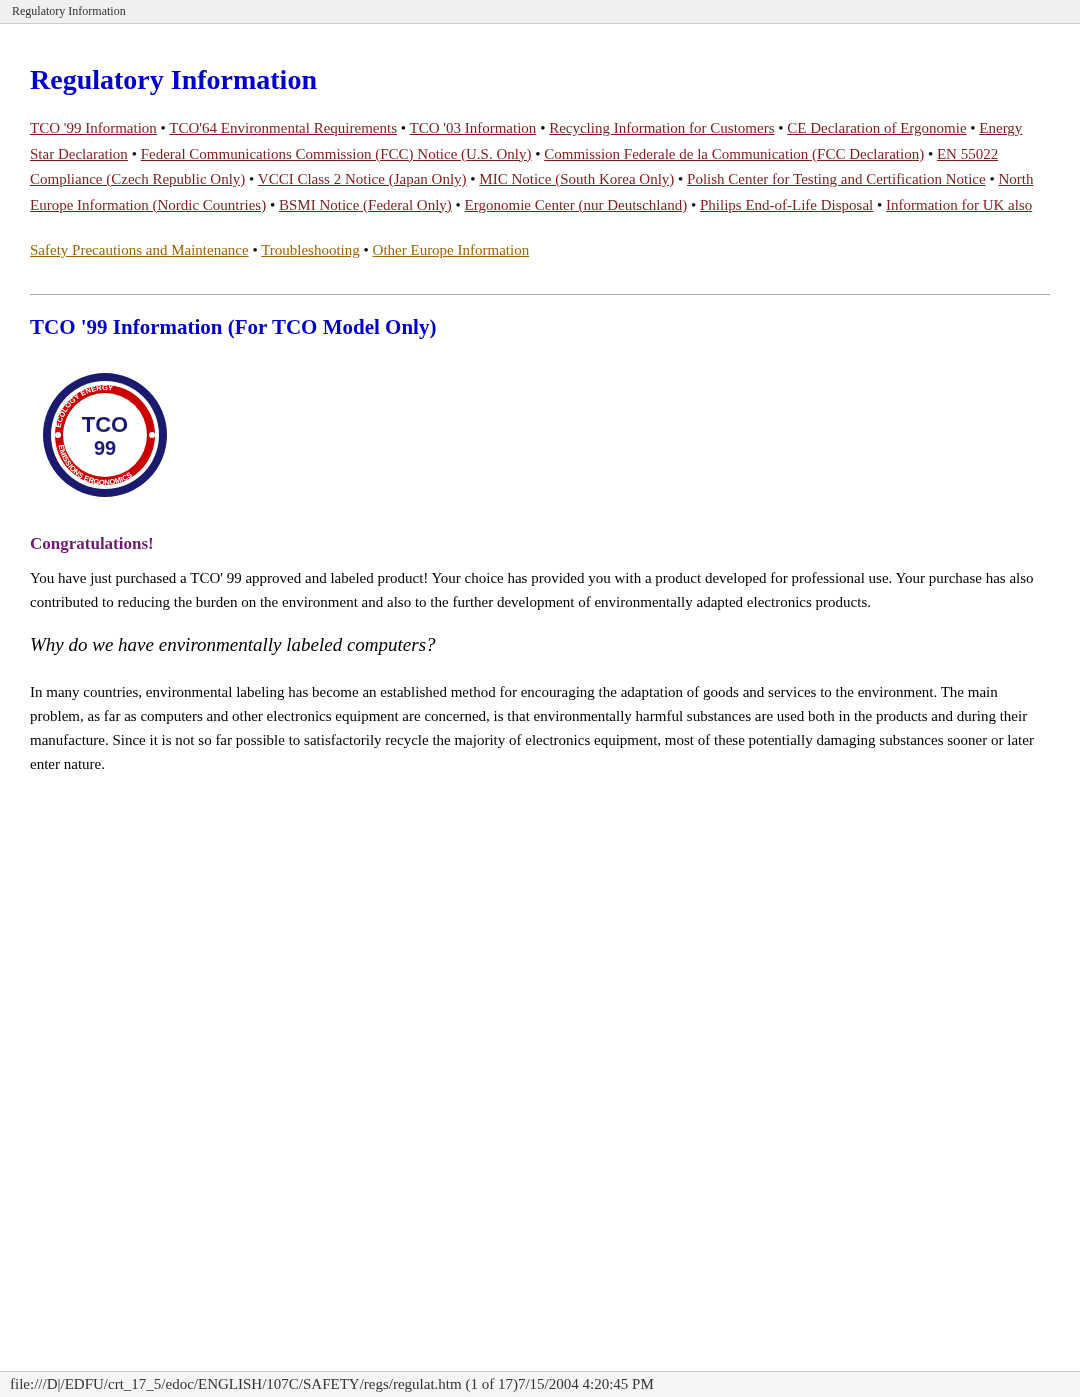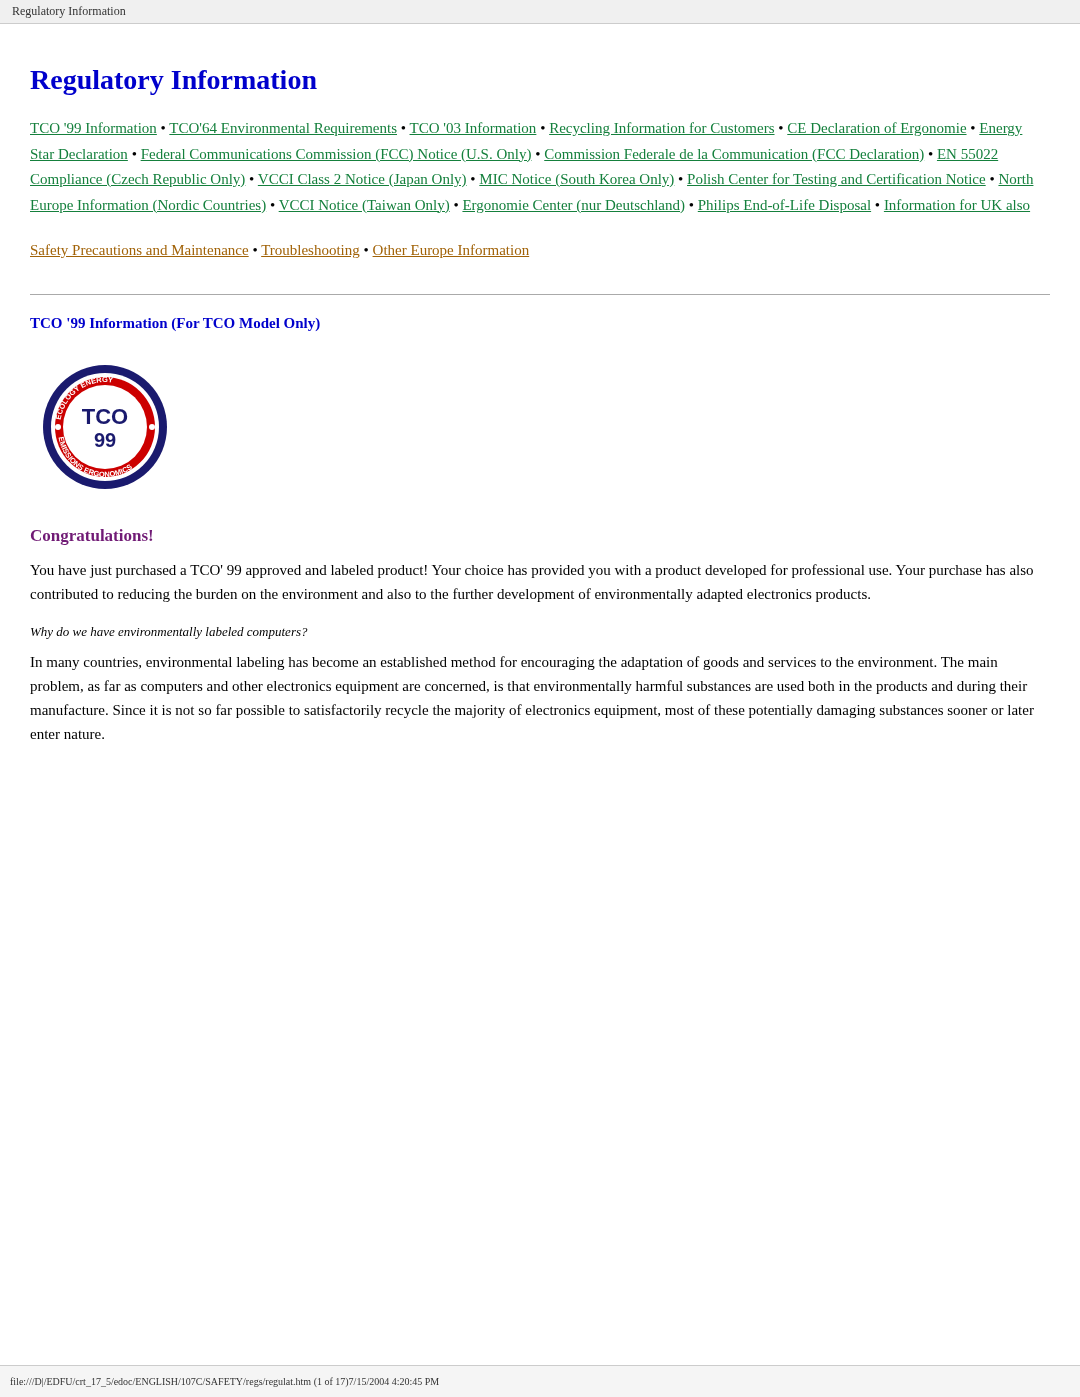--- a/index.html
+++ b/index.html
@@ -27,21 +27,21 @@
       font-weight: bold;
       margin-bottom: 20px;
       margin-top: 20px;
     }
     .nav-links {
       font-size: 15px;
       line-height: 1.7;
       margin-bottom: 20px;
     }
     .nav-links a {
-      color: #15803d;
+      color: #7f1d1d;
       text-decoration: underline;
     }
     .nav-links span {
       color: #000;
     }
     .secondary-links {
       font-size: 15px;
       line-height: 1.7;
       margin-bottom: 30px;
     }
@@ -49,21 +49,21 @@
       color: #a16207;
       text-decoration: underline;
     }
     hr.divider {
       border: none;
       border-top: 1px solid #aaa;
       margin: 10px 0 20px 0;
     }
     .section-title {
       color: #0000cc;
-      font-size: 15px;
+      font-size: 21px;
       font-weight: bold;
       margin-bottom: 20px;
     }
     .tco-logo {
       width: 130px;
       height: 130px;
       margin: 10px 0 30px 10px;
     }
     .congratulations {
       color: #701a75;
@@ -71,33 +71,33 @@
       font-weight: bold;
       margin-bottom: 12px;
     }
     .body-text {
       font-size: 15px;
       line-height: 1.6;
       margin-bottom: 16px;
     }
     .italic-text {
       font-style: italic;
-      font-size: 13px;
+      font-size: 19px;
       line-height: 1.6;
-      margin-bottom: 8px;
+      margin-bottom: 20px;
     }
     .footer-bar {
       position: fixed;
       bottom: 0;
       left: 0;
       width: 100%;
       background: #f5f5f5;
       border-top: 1px solid #ccc;
-      padding: 10px 10px;
-      font-size: 10px;
+      padding: 4px 10px;
+      font-size: 15px;
       color: #333;
     }
   </style>
 </head>
 <body>
 
 <div class="browser-tab">Regulatory Information</div>
 
 <div class="content">
   <h1 class="page-title">Regulatory Information</h1>
@@ -122,21 +122,21 @@
     <a href="#">EN 55022 Compliance (Czech Republic Only)</a>
     <span> • </span>
     <a href="#">VCCI Class 2 Notice (Japan Only)</a>
     <span> • </span>
     <a href="#">MIC Notice (South Korea Only)</a>
     <span> • </span>
     <a href="#">Polish Center for Testing and Certification Notice</a>
     <span> • </span>
     <a href="#">North Europe Information (Nordic Countries)</a>
     <span> • </span>
-    <a href="#">VCCI Notice (Taiwan Only)</a>
+    <a href="#">BSMI Notice (Federal Only)</a>
     <span> • </span>
     <a href="#">Ergonomie Center (nur Deutschland)</a>
     <span> • </span>
     <a href="#">Philips End-of-Life Disposal</a>
     <span> • </span>
     <a href="#">Information for UK also</a>
   </div>
 
   <div class="secondary-links">
     <a href="#">Safety Precautions and Maintenance</a>

